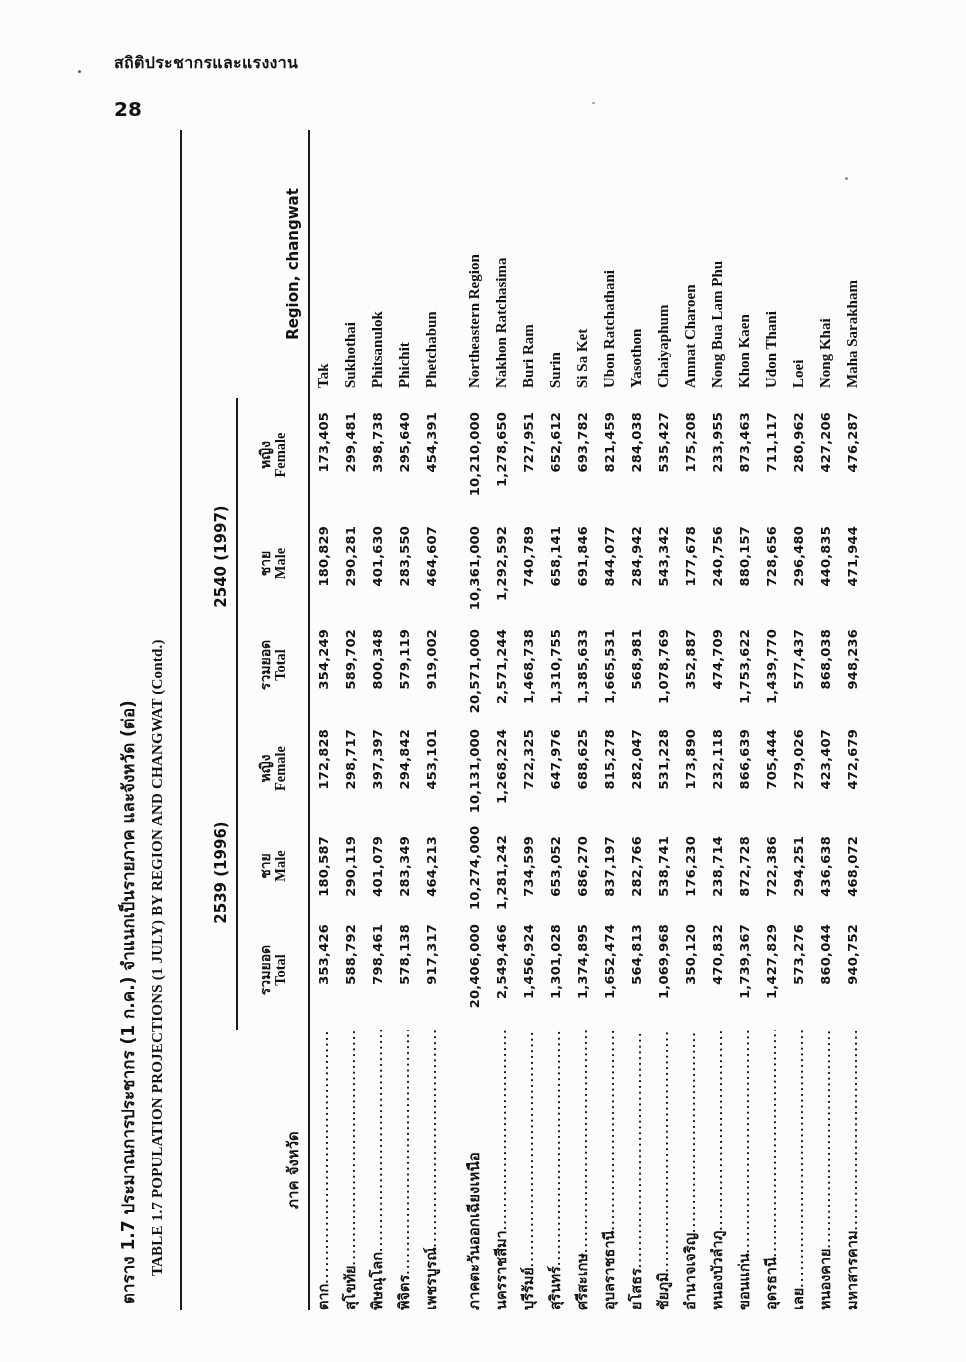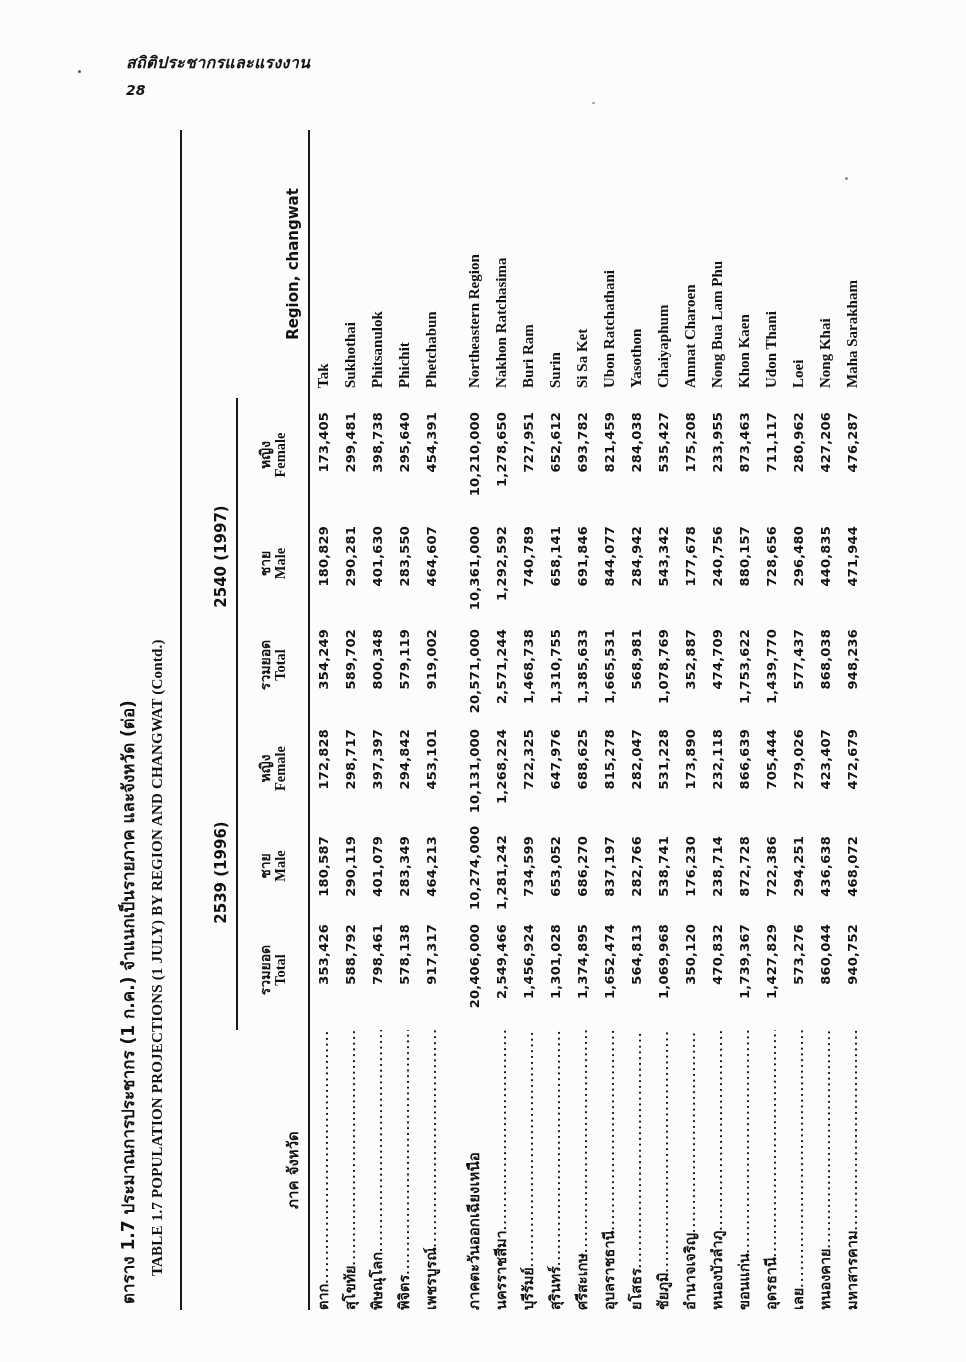--- a/index.html
+++ b/index.html
@@ -2,23 +2,23 @@
 <html><head>
 <meta charset="utf-8">
 <style>
   html,body { margin:0; padding:0; }
   body {
     width:966px; height:1362px; position:relative; overflow:hidden;
     background:#fcfcfa; color:#121212;
     font-family:"DejaVu Sans","Liberation Sans",sans-serif;
   }
   
-  .page-header { position:absolute; top:50px; left:126px;font-style:italic; }
+  .page-header { position:absolute; top:50px; left:114px; }
   .page-header .ttl { font-size:16px; font-weight:bold; letter-spacing:.3px; }
-  .page-header .num { font-size:14px; font-weight:bold; margin-top:7px; }
+  .page-header .num { font-size:20px; font-weight:bold; margin-top:22px; }
   .speck { position:absolute; background:#555; border-radius:50%; }
 
   
   .rot-wrap {
     position:absolute; top:128px; left:112px;
     width:1182px; height:790px;
     transform-origin:0 0;
     transform:rotate(-90deg) translateX(-1182px);
   }
   .title-th { font-size:17px; font-weight:bold; margin:2px 0 0 6px; white-space:nowrap; }

